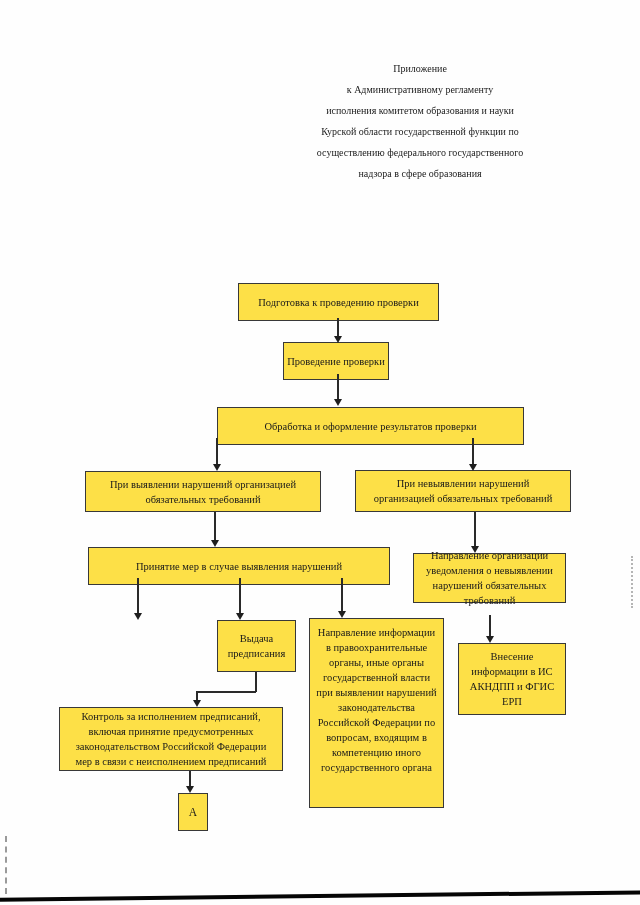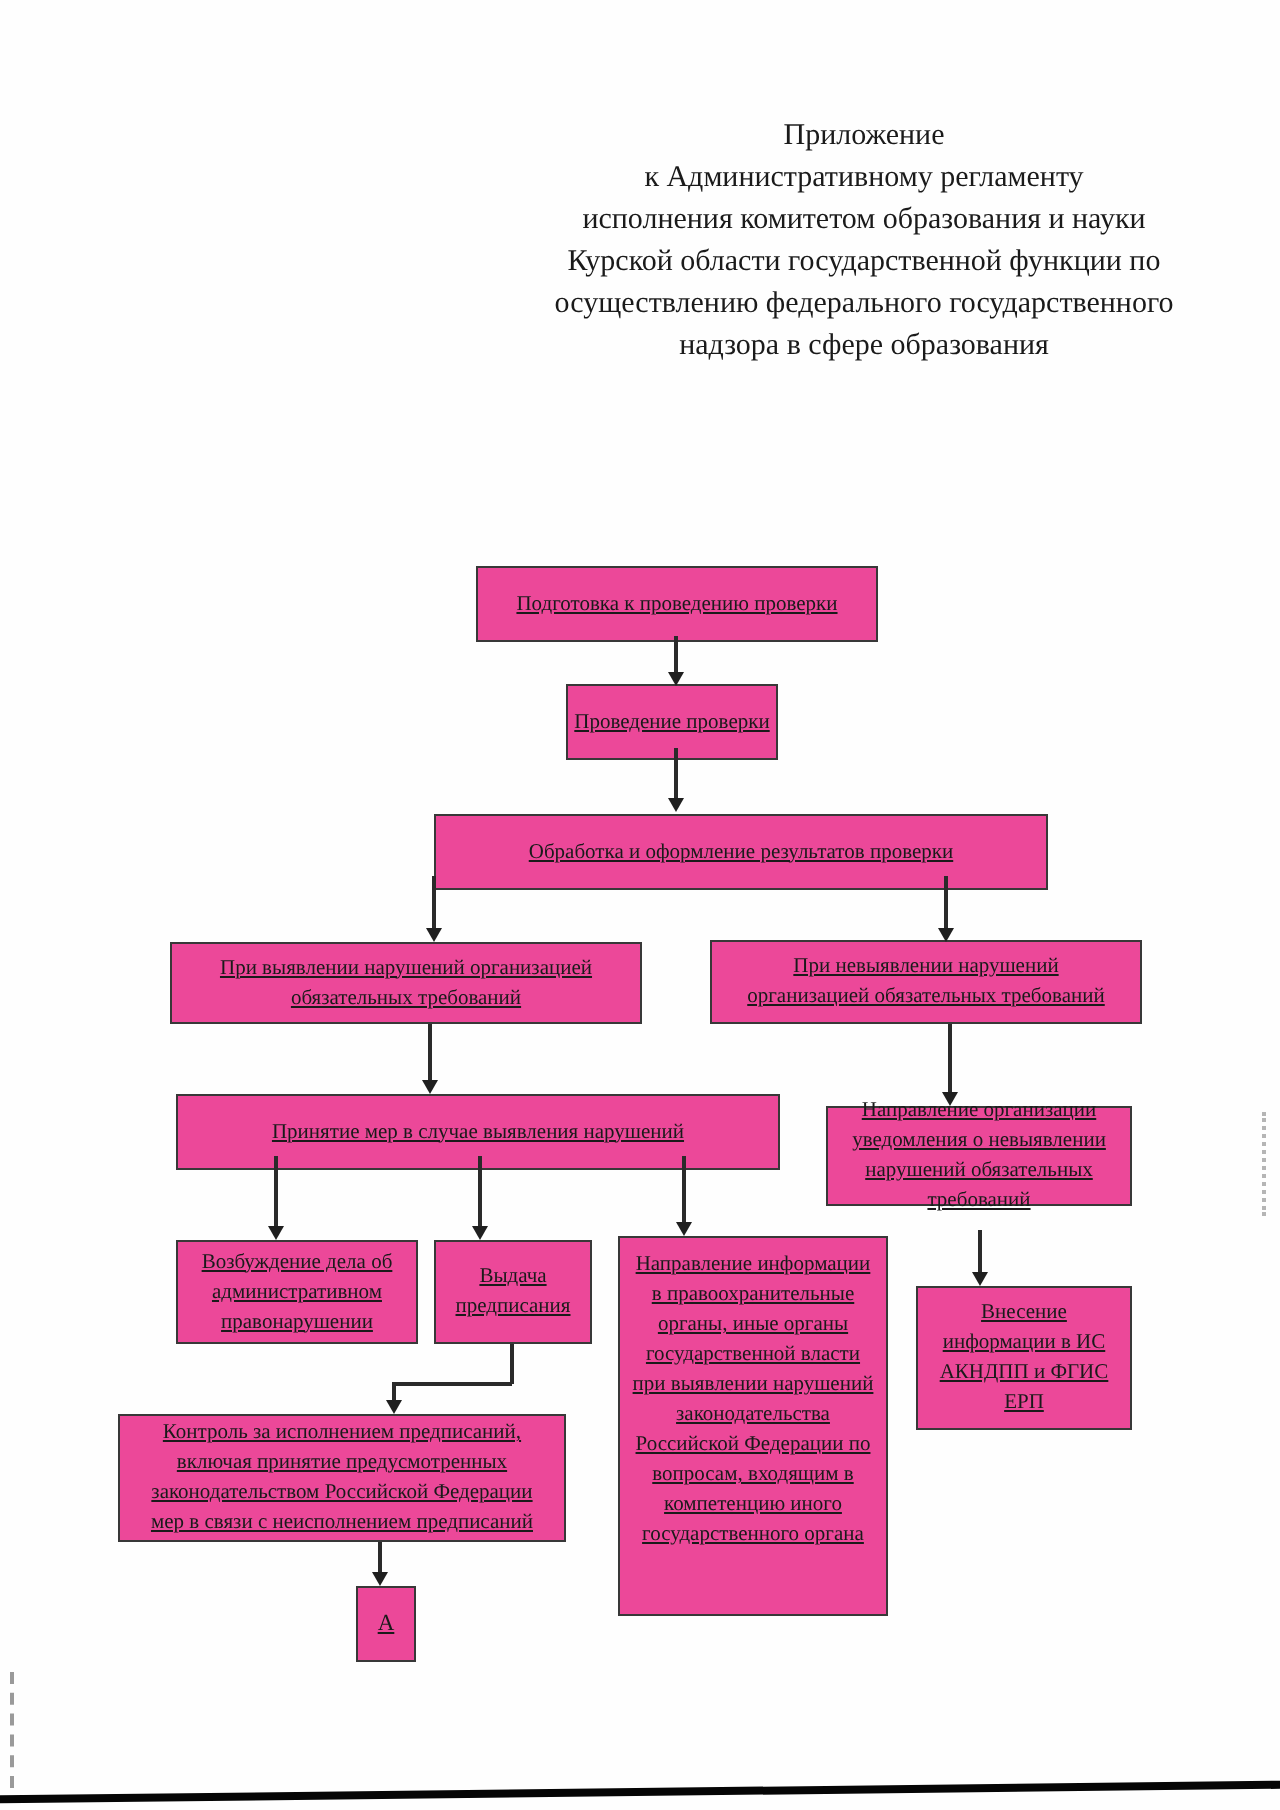--- a/index.html
+++ b/index.html
@@ -2,34 +2,33 @@
 <html><head>
 <meta charset="utf-8">
 <style>
   html,body { margin:0; padding:0; background:#ffffff; }
   .page {
     position:relative; width:640px; height:905px; background:#fefefe;
     font-family:"Liberation Serif","DejaVu Serif",serif; color:#1a1a1a;
     overflow:hidden;
   }
   .appendix {
-    position:absolute; left:246px; top:58px; width:372px;
-    text-align:center; font-size:15px; line-height:21px; white-space:pre-line;
+    position:absolute; left:234px; top:58px; width:372px;
+    text-align:center; font-size:10px; line-height:21px; white-space:pre-line;
   }
   .doc-title {
     position:absolute; left:78px; top:199px; width:490px;
     text-align:center; font-weight:bold; font-size:14.2px; line-height:16.5px;
     letter-spacing:0.2px; white-space:pre-line;
   }
   .node {
     position:absolute; box-sizing:border-box; border:1px solid #383838;
-    background:#ec4899; display:flex; align-items:center; justify-content:center;
+    background:#fde047; display:flex; align-items:center; justify-content:center;
     text-align:center; font-size:10.5px; line-height:15px; white-space:pre-line;
     padding:18px 3px;
-    text-decoration:underline;
   }
   .node.top-align { align-items:flex-start; padding-top:6px; }
   .node.small-label { font-size:11.5px; }
   .vl { position:absolute; width:1.5px; background:#2a2a2a; }
   .hl { position:absolute; height:1.5px; background:#2a2a2a; }
   .ah {
     position:absolute; width:0; height:0;
     border-left:4px solid transparent; border-right:4px solid transparent;
     border-top:7px solid #1f1f1f;
   }
@@ -71,23 +70,20 @@
   <div class="node" style="left:355px;top:470px;width:216px;height:42px">При невыявлении нарушений
 организацией обязательных требований</div>
 
   <div class="node" style="left:88px;top:547px;width:302px;height:31px">Принятие мер в случае выявления нарушений</div>
 
   <div class="node" style="left:413px;top:553px;width:153px;height:50px">Направление организации
 уведомления о невыявлении
 нарушений обязательных
 требований</div>
 
-  <div class="node" style="left:88px;top:620px;width:121px;height:52px">Возбуждение дела об
-административном
-правонарушении</div>
 
   <div class="node" style="left:217px;top:620px;width:79px;height:52px">Выдача
 предписания</div>
 
   <div class="node top-align" style="left:309px;top:618px;width:135px;height:190px">Направление информации
 в правоохранительные
 органы, иные органы
 государственной власти
 при выявлении нарушений
 законодательства

